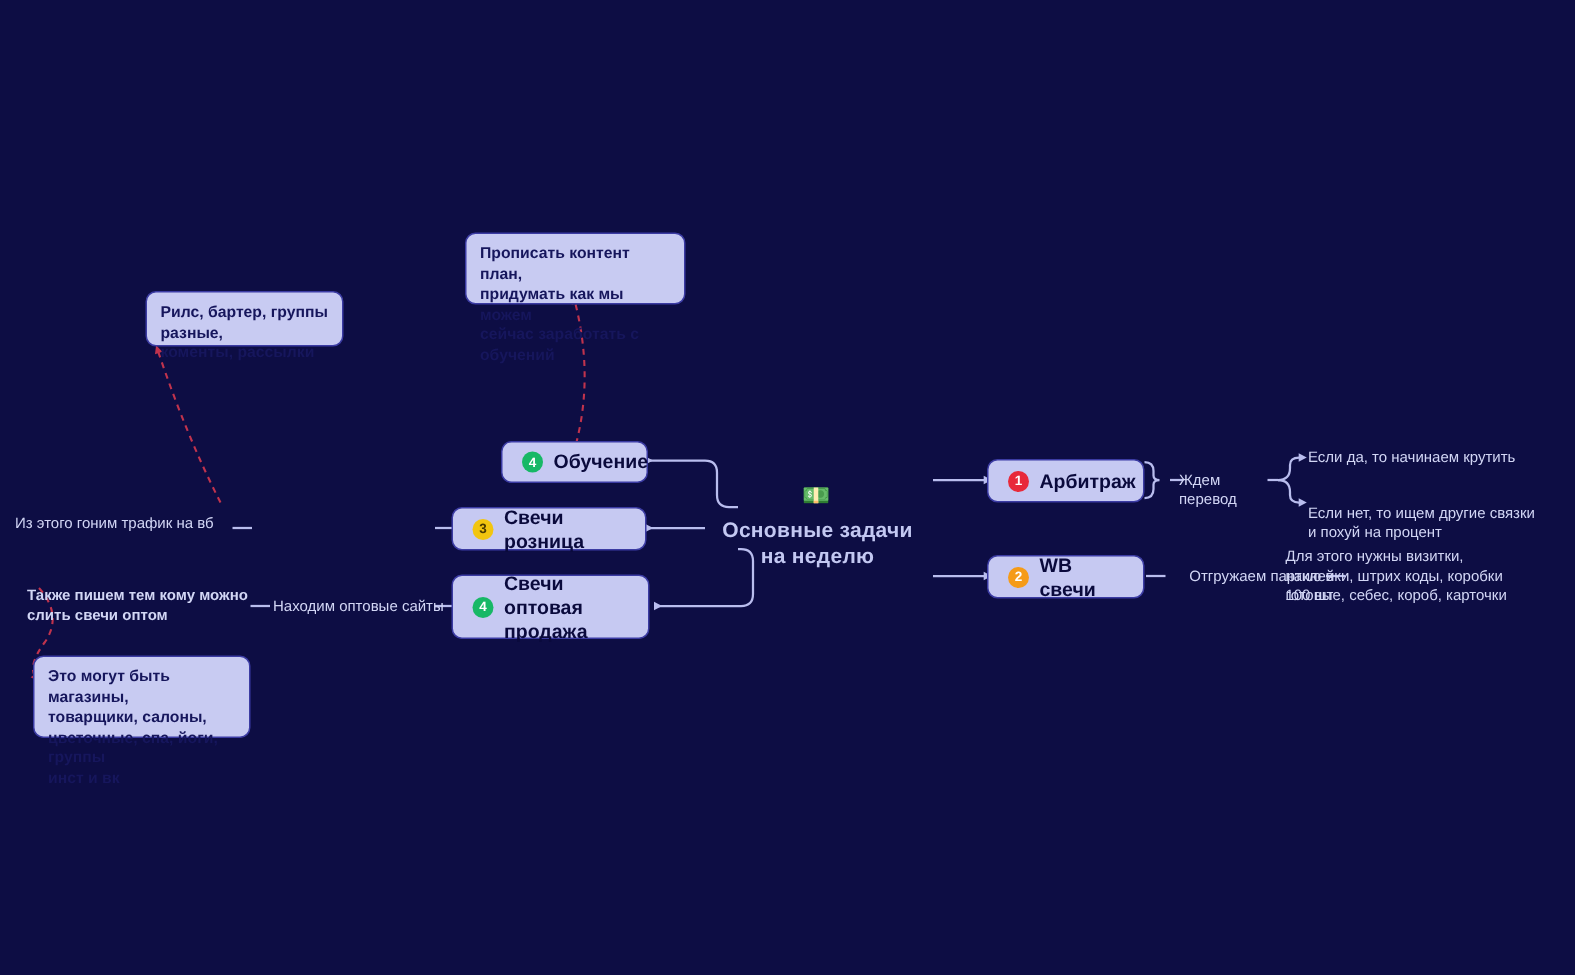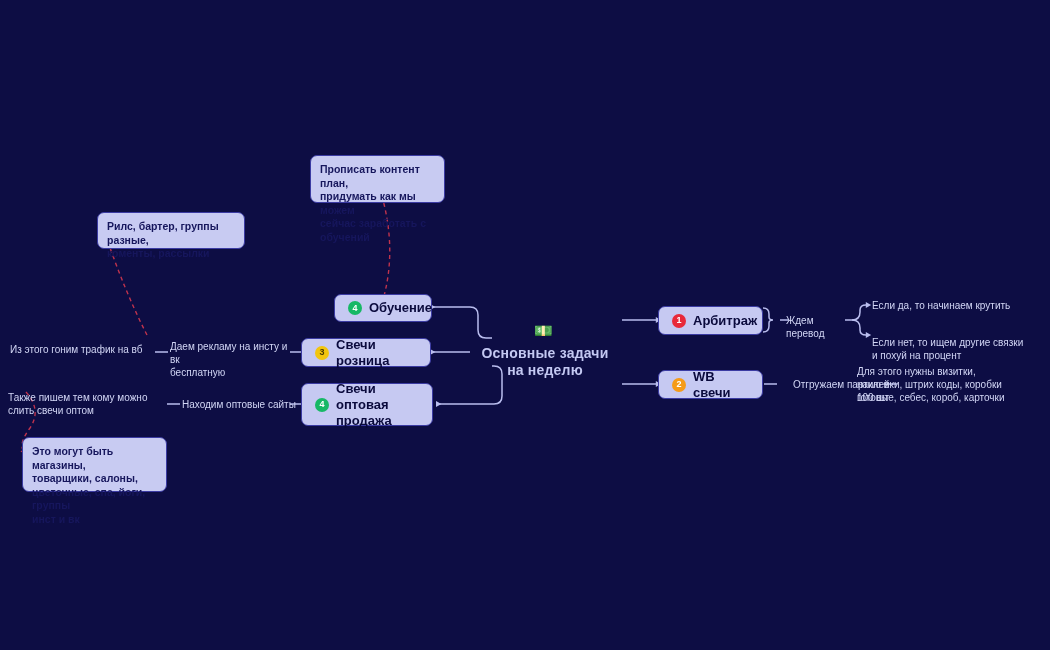--- a/index.html
+++ b/index.html
@@ -183,48 +183,46 @@
     <span class="badge" style="background:#17b866;">4</span>
     <span class="label">Обучение</span>
   </div>
 
   <div class="node" style="left:301px; top:383px; width:132px; height:43px;">
     <span class="badge" style="background:#17b866;">4</span>
     <span class="label">Свечи оптовая
 продажа</span>
   </div>
 
-  <div class="note" style="left:310px; top:155px; width:135px; height:48px;">Прописать контент план,
+  <div class="note" style="left:310px; top:155px; width:147px; height:48px;">Прописать контент план,
 придумать как мы можем
 сейчас заработать с обучений</div>
 
-  <div class="note" style="left:97px; top:212px; width:148px; height:37px;">Рилс, бартер, группы разные,
+  <div class="note" style="left:97px; top:194px; width:132px; height:37px;">Рилс, бартер, группы разные,
 коменты, рассылки</div>
 
   <div class="note" style="left:22px; top:437px; width:145px; height:55px;">Это могут быть магазины,
 товарщики, салоны,
 цветочные, спа, йоги, группы
 инст и вк</div>
 
   <div class="free-label" style="left:786px; top:314px; width:60px;">Ждем перевод</div>
 
   <div class="free-label" style="left:872px; top:299px; width:175px;">Если да, то начинаем крутить</div>
 
   <div class="free-label" style="left:872px; top:336px; width:175px;">Если нет, то ищем другие связки
 и похуй на процент</div>
 
   <div class="free-label" style="left:779px; top:378px; width:110px;text-align:right;">Отгружаем партию в 100 шт</div>
 
   <div class="free-label right-align" style="left:857px; top:365px; width:188px;">Для этого нужны визитки,
 наклейки, штрих коды, коробки
 готовые, себес, короб, карточки</div>
 
-  <div class="free-label" style="left:170px; top:340px; width:125px;">Даем рекламу на инсту и вк
-бесплатную</div>
 
   <div class="free-label right-align" style="left:10px; top:343px; width:143px;">Из этого гоним трафик на вб</div>
 
   <div class="free-label" style="left:182px; top:398px; width:115px;">Находим оптовые сайты</div>
 
-  <div class="free-label right-align" style="left:8px; top:391px; width:152px;">Также пишем тем кому можно
+  <div class="free-label right-align" style="left:18px; top:391px; width:152px;font-weight:bold;">Также пишем тем кому можно
 слить свечи оптом</div>
 
 </div>
 
 </body></html>

